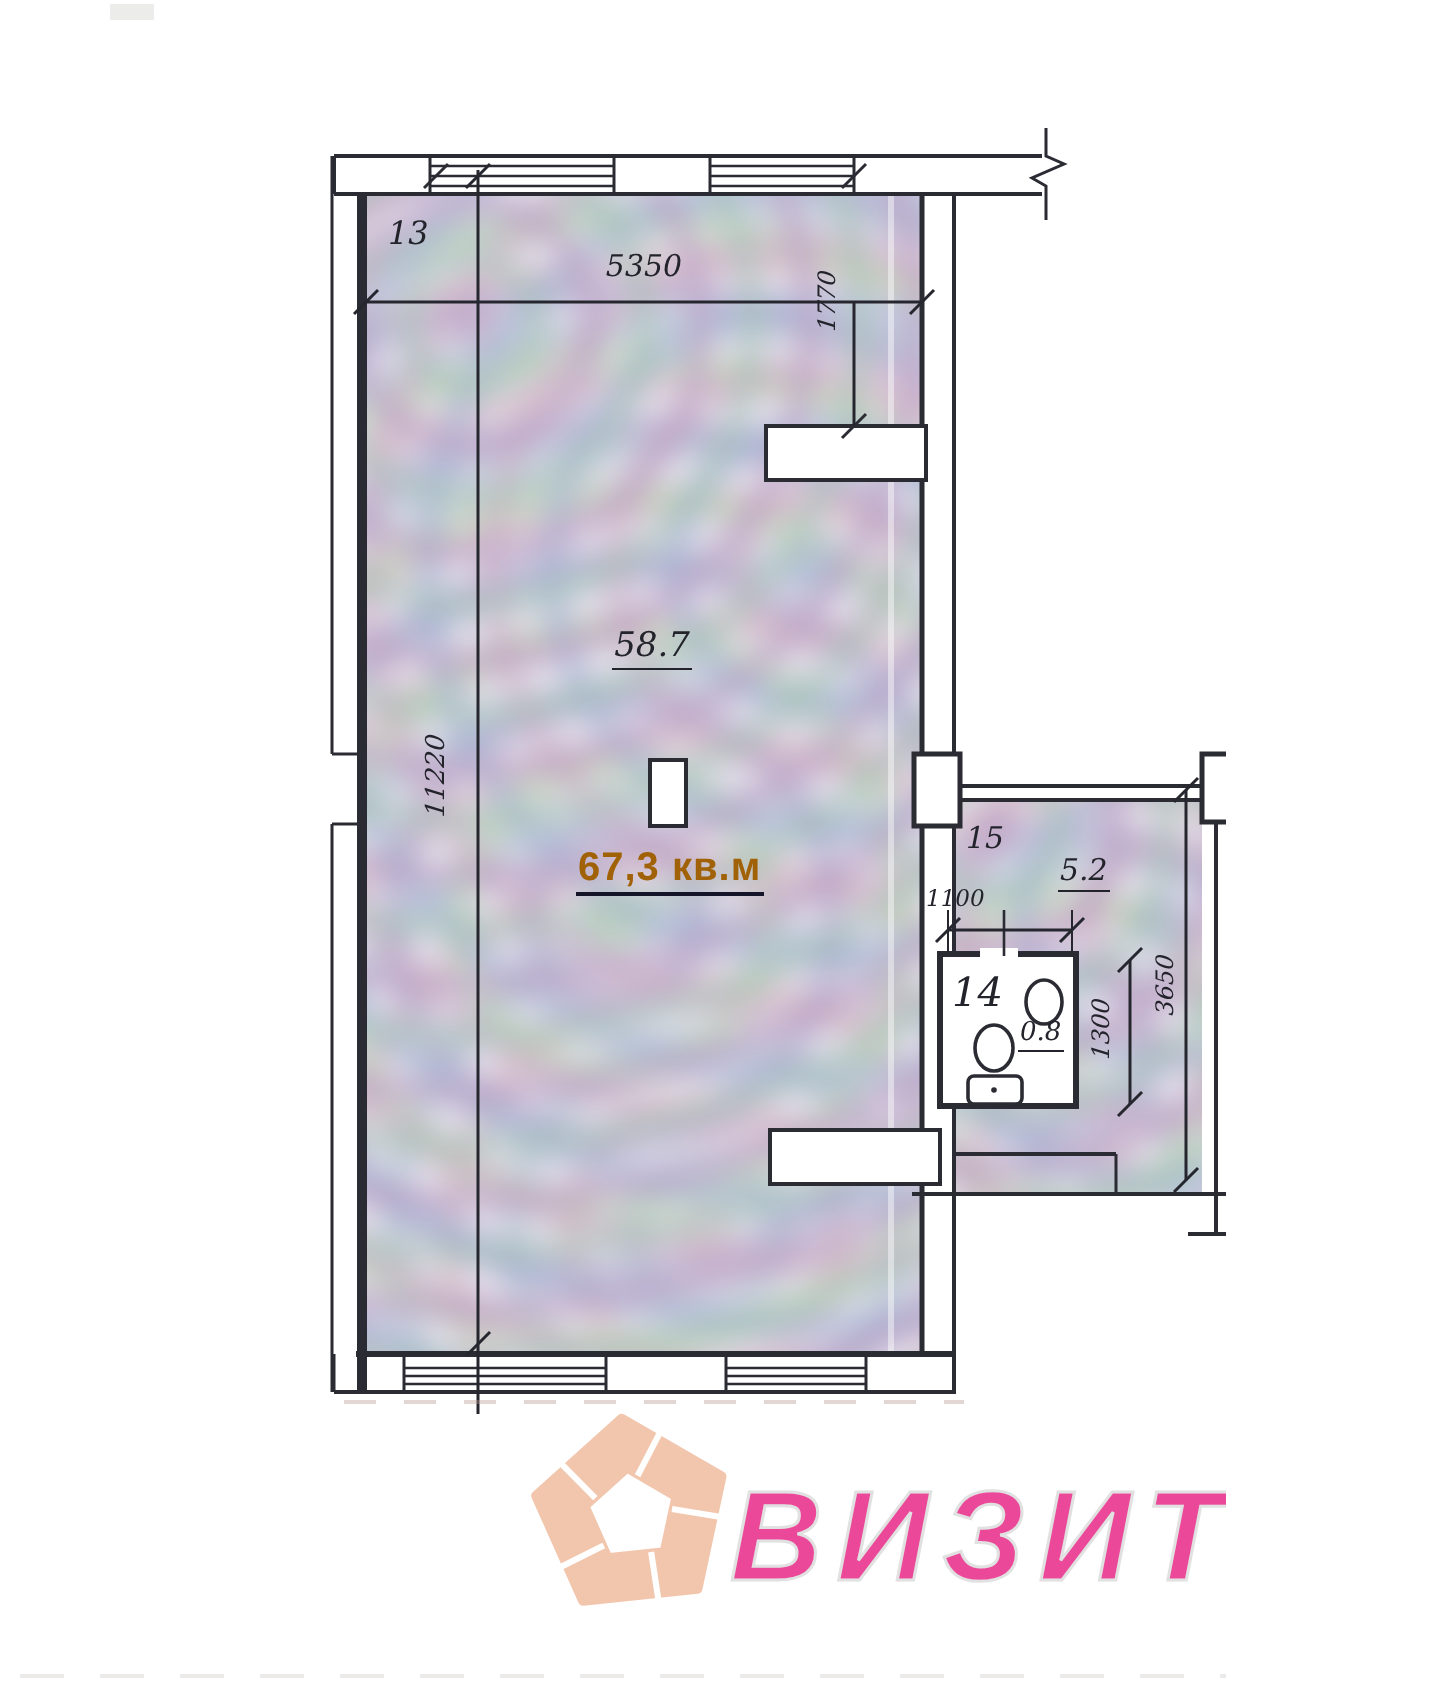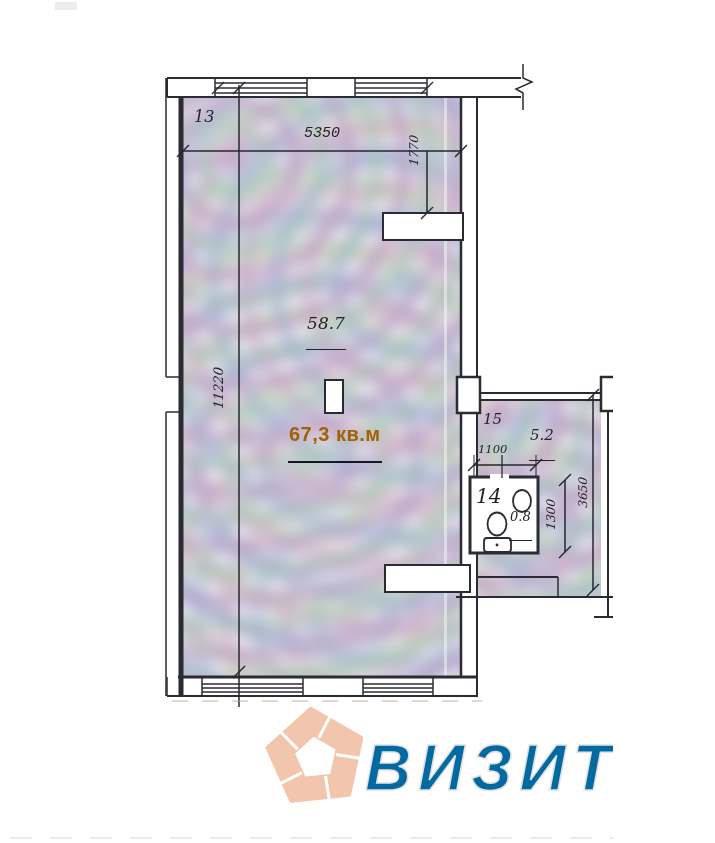--- a/index.html
+++ b/index.html
@@ -13,27 +13,27 @@
       repeating-radial-gradient(circle at 22% 13%, rgba(186,150,196,.55) 0 12px, rgba(255,255,255,0) 12px 26px, rgba(150,190,170,.50) 26px 38px, rgba(255,255,255,0) 38px 54px),
       repeating-radial-gradient(circle at 78% 33%, rgba(150,170,210,.50) 0 15px, rgba(255,255,255,0) 15px 30px, rgba(200,160,190,.45) 30px 45px, rgba(255,255,255,0) 45px 62px),
       repeating-radial-gradient(circle at 45% 62%, rgba(170,200,160,.50) 0 17px, rgba(255,255,255,0) 17px 34px, rgba(160,150,200,.45) 34px 50px, rgba(255,255,255,0) 50px 68px),
       repeating-radial-gradient(circle at 60% 88%, rgba(210,170,180,.45) 0 14px, rgba(255,255,255,0) 14px 28px, rgba(150,180,200,.40) 28px 44px, rgba(255,255,255,0) 44px 60px);
     filter:blur(6px) saturate(.75) brightness(1.05);}
   
   .lbl{position:absolute;font-family:"DejaVu Serif",serif;font-style:italic;color:#23232c;
        white-space:nowrap;line-height:1.05;}
   .ctr{text-align:center;}
   .rot{transform:rotate(-90deg) skewX(-6deg);}
-  .u{border-bottom:1.5px solid #23232c;padding:0 1px 16px 1px;display:inline-block;}
+  .u{border-bottom:1.5px solid #23232c;padding:0 1px 1px 1px;display:inline-block;}
   #lbl-total{font-family:"Liberation Sans",sans-serif;font-style:normal;font-weight:bold;
              font-size:20px;color:#a16207;letter-spacing:.5px;}
   #lbl-total .u{border-bottom:2.5px solid #15152a;}
   
   #wm-text{position:absolute;left:365px;top:731px;font-size:64px;font-weight:bold;font-style:italic;
-           letter-spacing:7px;color:#0369a1;-webkit-text-stroke:1.5px #e1e1e1;
+           letter-spacing:7px;color:#ec4899;-webkit-text-stroke:1.5px #e1e1e1;
            text-shadow:0 0 1px #e8e8e8; font-family:"Liberation Sans",sans-serif;}
   
   .crease{position:absolute;background:rgba(255,255,255,.45);}
   .dashline{position:absolute;height:2px;opacity:.6;
      background:repeating-linear-gradient(90deg,rgba(184,152,144,.65) 0 16px,rgba(0,0,0,0) 16px 30px);}
   .faintline{position:absolute;height:2px;opacity:.5;
      background:repeating-linear-gradient(90deg,rgba(200,197,190,.7) 0 22px,rgba(0,0,0,0) 22px 40px);}
   .speck{position:absolute;background:#ececea;}
   svg{display:block;}
 </style>
@@ -139,28 +139,28 @@
       <line x1="565" y1="480" x2="565" y2="552"></line>
       <line x1="559" y1="486" x2="571" y2="474"></line>
       <line x1="559" y1="558" x2="571" y2="546"></line>
       <line x1="593" y1="395" x2="593" y2="590"></line>
       <line x1="587" y1="401" x2="599" y2="389"></line>
       <line x1="587" y1="596" x2="599" y2="584"></line>
     </g>
   </svg>
 
   <div class="lbl" style="left:194px;top:109px;font-size:16px;">13</div>
-  <div class="lbl ctr" style="left:296px;top:126px;width:52px;font-size:15px;font-family:Liberation Mono, monospace;">5350</div>
+  <div class="lbl ctr" style="left:296px;top:126px;width:52px;font-size:15px;">5350</div>
   <div class="lbl ctr rot" style="left:391px;top:144px;width:46px;font-size:12px;">1770</div>
   <div class="lbl ctr rot" style="left:191px;top:381px;width:56px;font-size:13px;">11220</div>
   <div class="lbl ctr" style="left:300px;top:315px;width:52px;font-size:17px;"><span class="u">58.7</span></div>
   <div class="lbl" id="lbl-total" style="left:288px;top:424px;"><span class="u">67,3 кв.м</span></div>
   <div class="lbl" style="left:483px;top:412px;font-size:15px;">15</div>
   <div class="lbl" style="left:529px;top:428px;font-size:15px;"><span class="u">5.2</span></div>
-  <div class="lbl" style="left:478px;top:443px;font-size:11.5px;">1100</div>
+  <div class="lbl" style="left:463px;top:443px;font-size:11.5px;">1100</div>
   <div class="lbl" style="left:476px;top:486px;font-size:20px;">14</div>
   <div class="lbl" style="left:509px;top:510px;font-size:13px;"><span class="u">0.8</span></div>
   <div class="lbl ctr rot" style="left:531px;top:508px;width:40px;font-size:12px;">1300</div>
   <div class="lbl ctr rot" style="left:563px;top:486px;width:40px;font-size:12px;">3650</div>
 
   <svg class="abs" style="left:260px;top:703px;" width="112" height="106" viewBox="0 0 110 100">
     <g transform="rotate(-6 55 52)">
       <path d="M55,4 L100.7,37.2 L83.2,90.8 L26.8,90.8 L9.3,37.2 Z
                M55,28 L32.2,44.6 L40.9,71.4 L69.1,71.4 L77.8,44.6 Z" fill-rule="evenodd" fill="#f2c6ad" stroke="#f2c6ad" stroke-width="5" stroke-linejoin="round"></path>
       <g stroke="#ffffff" stroke-width="3">

